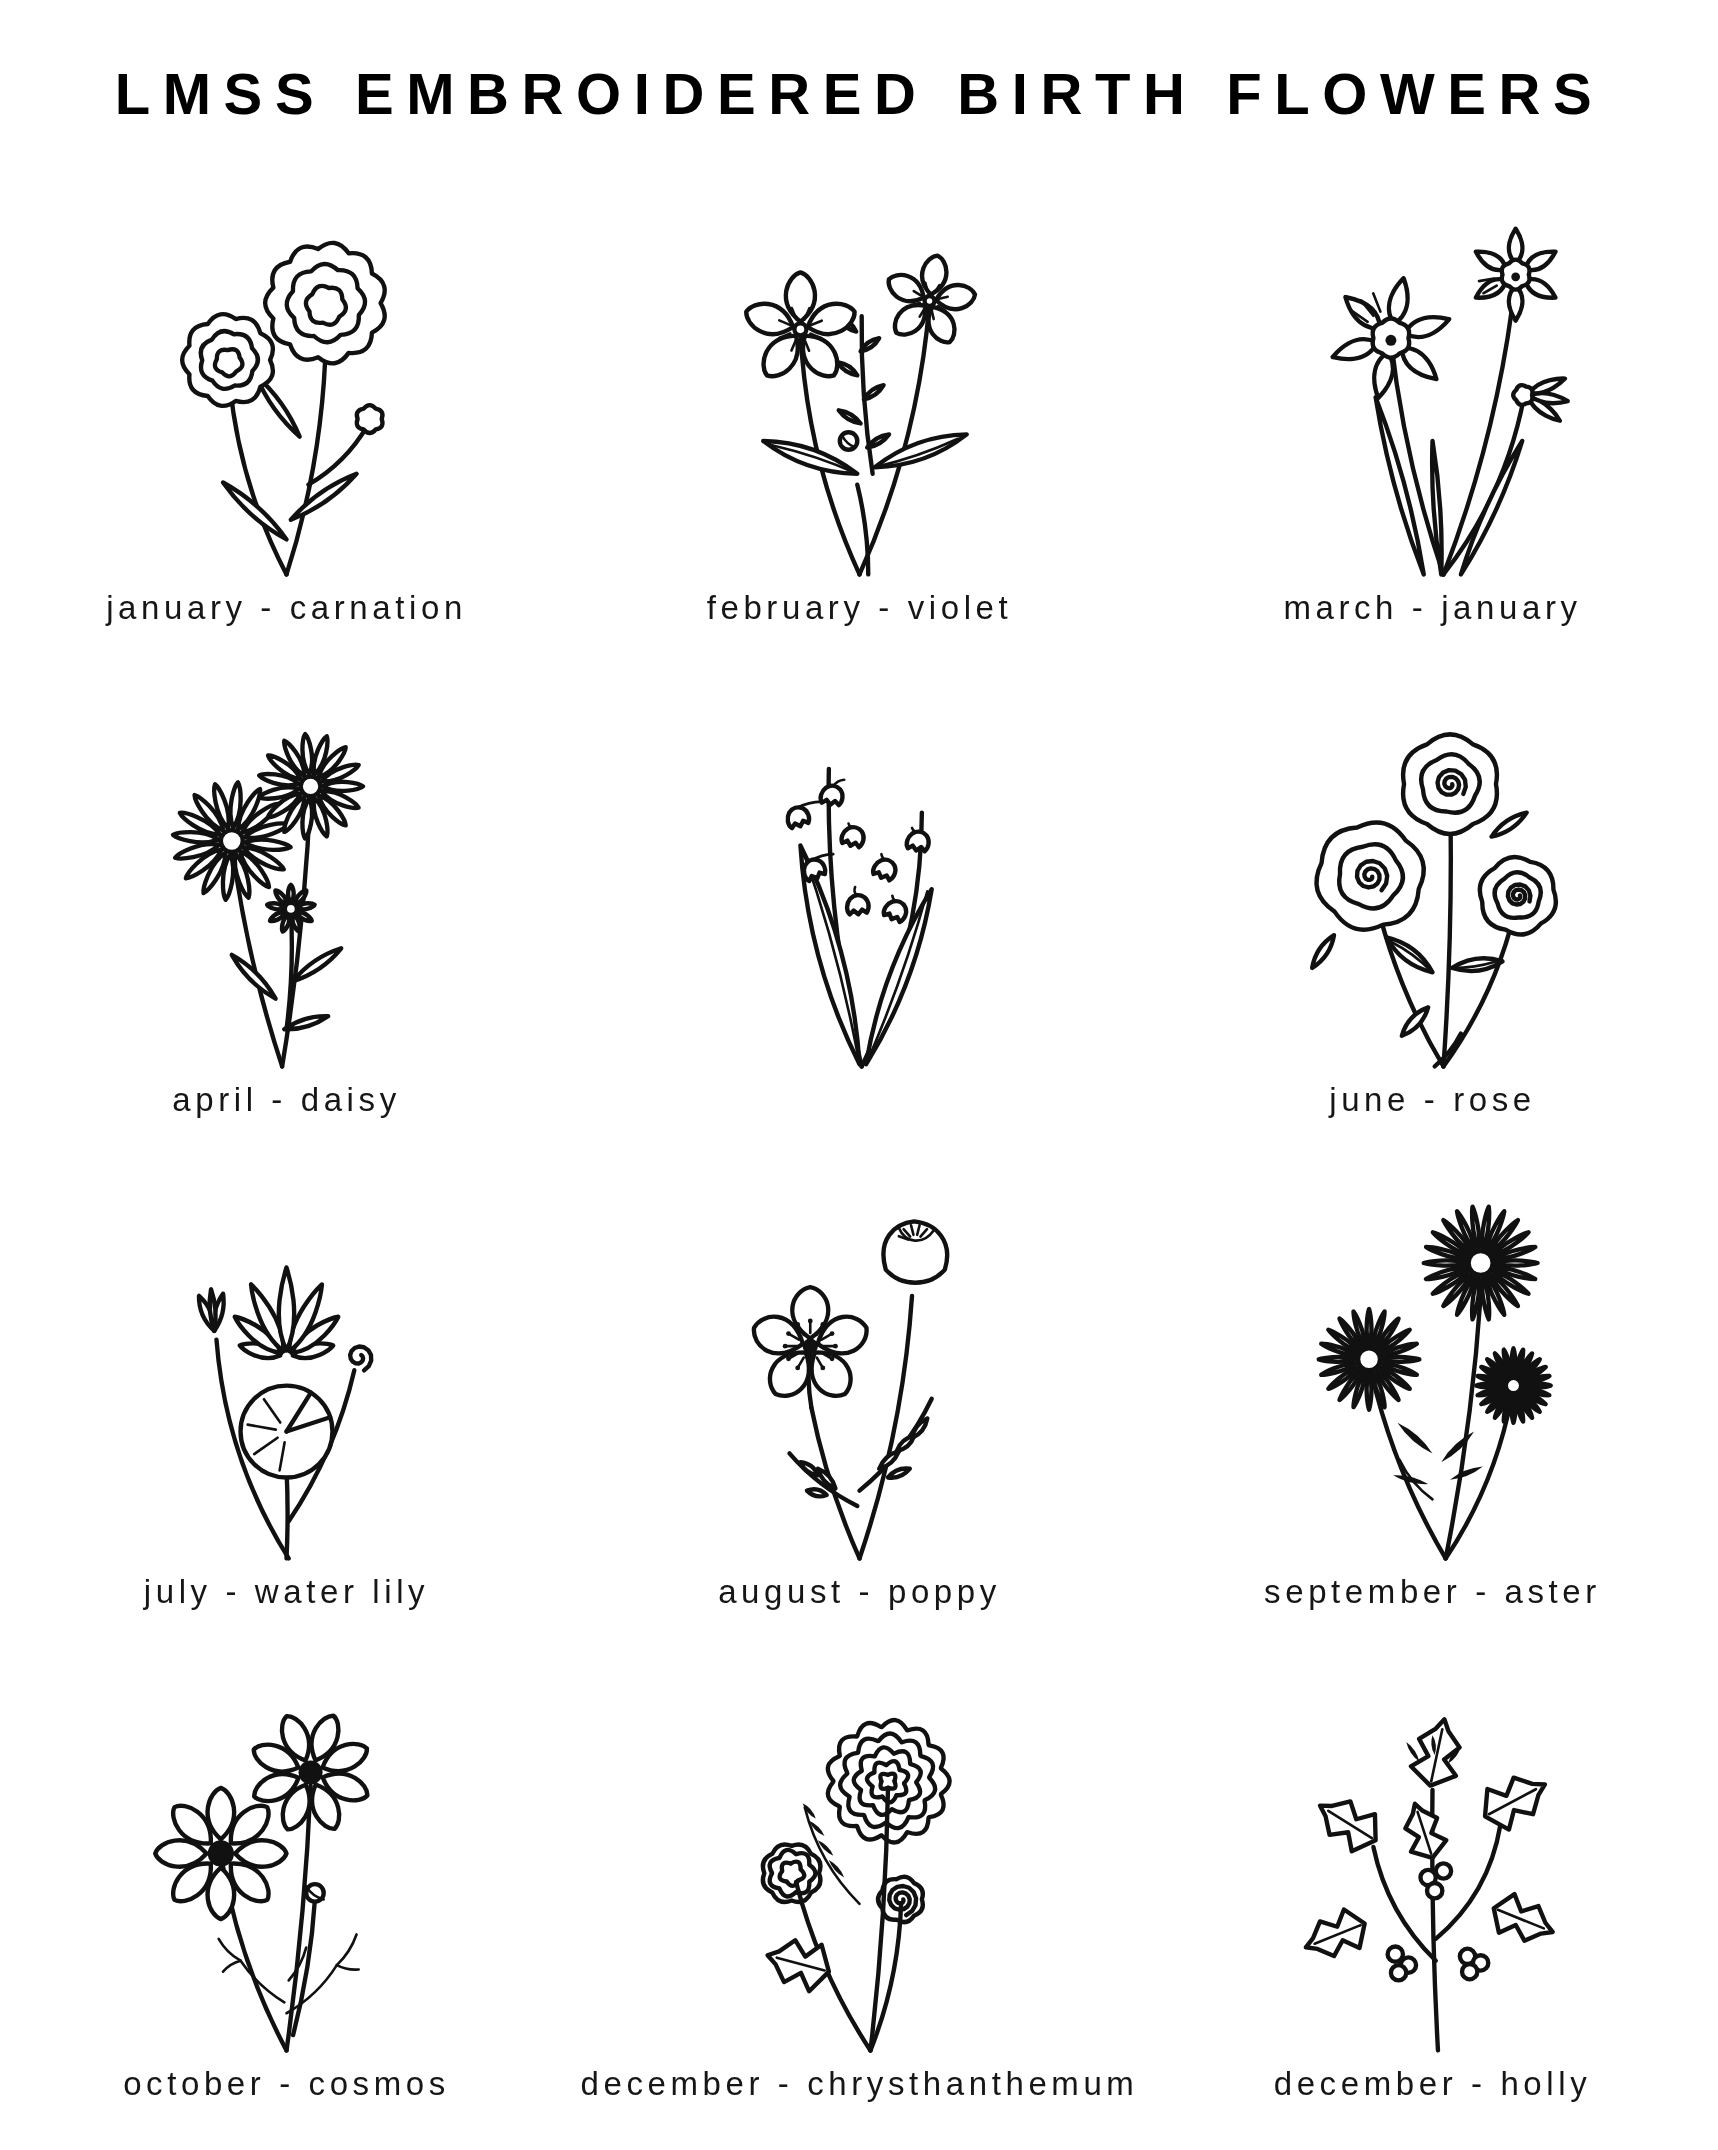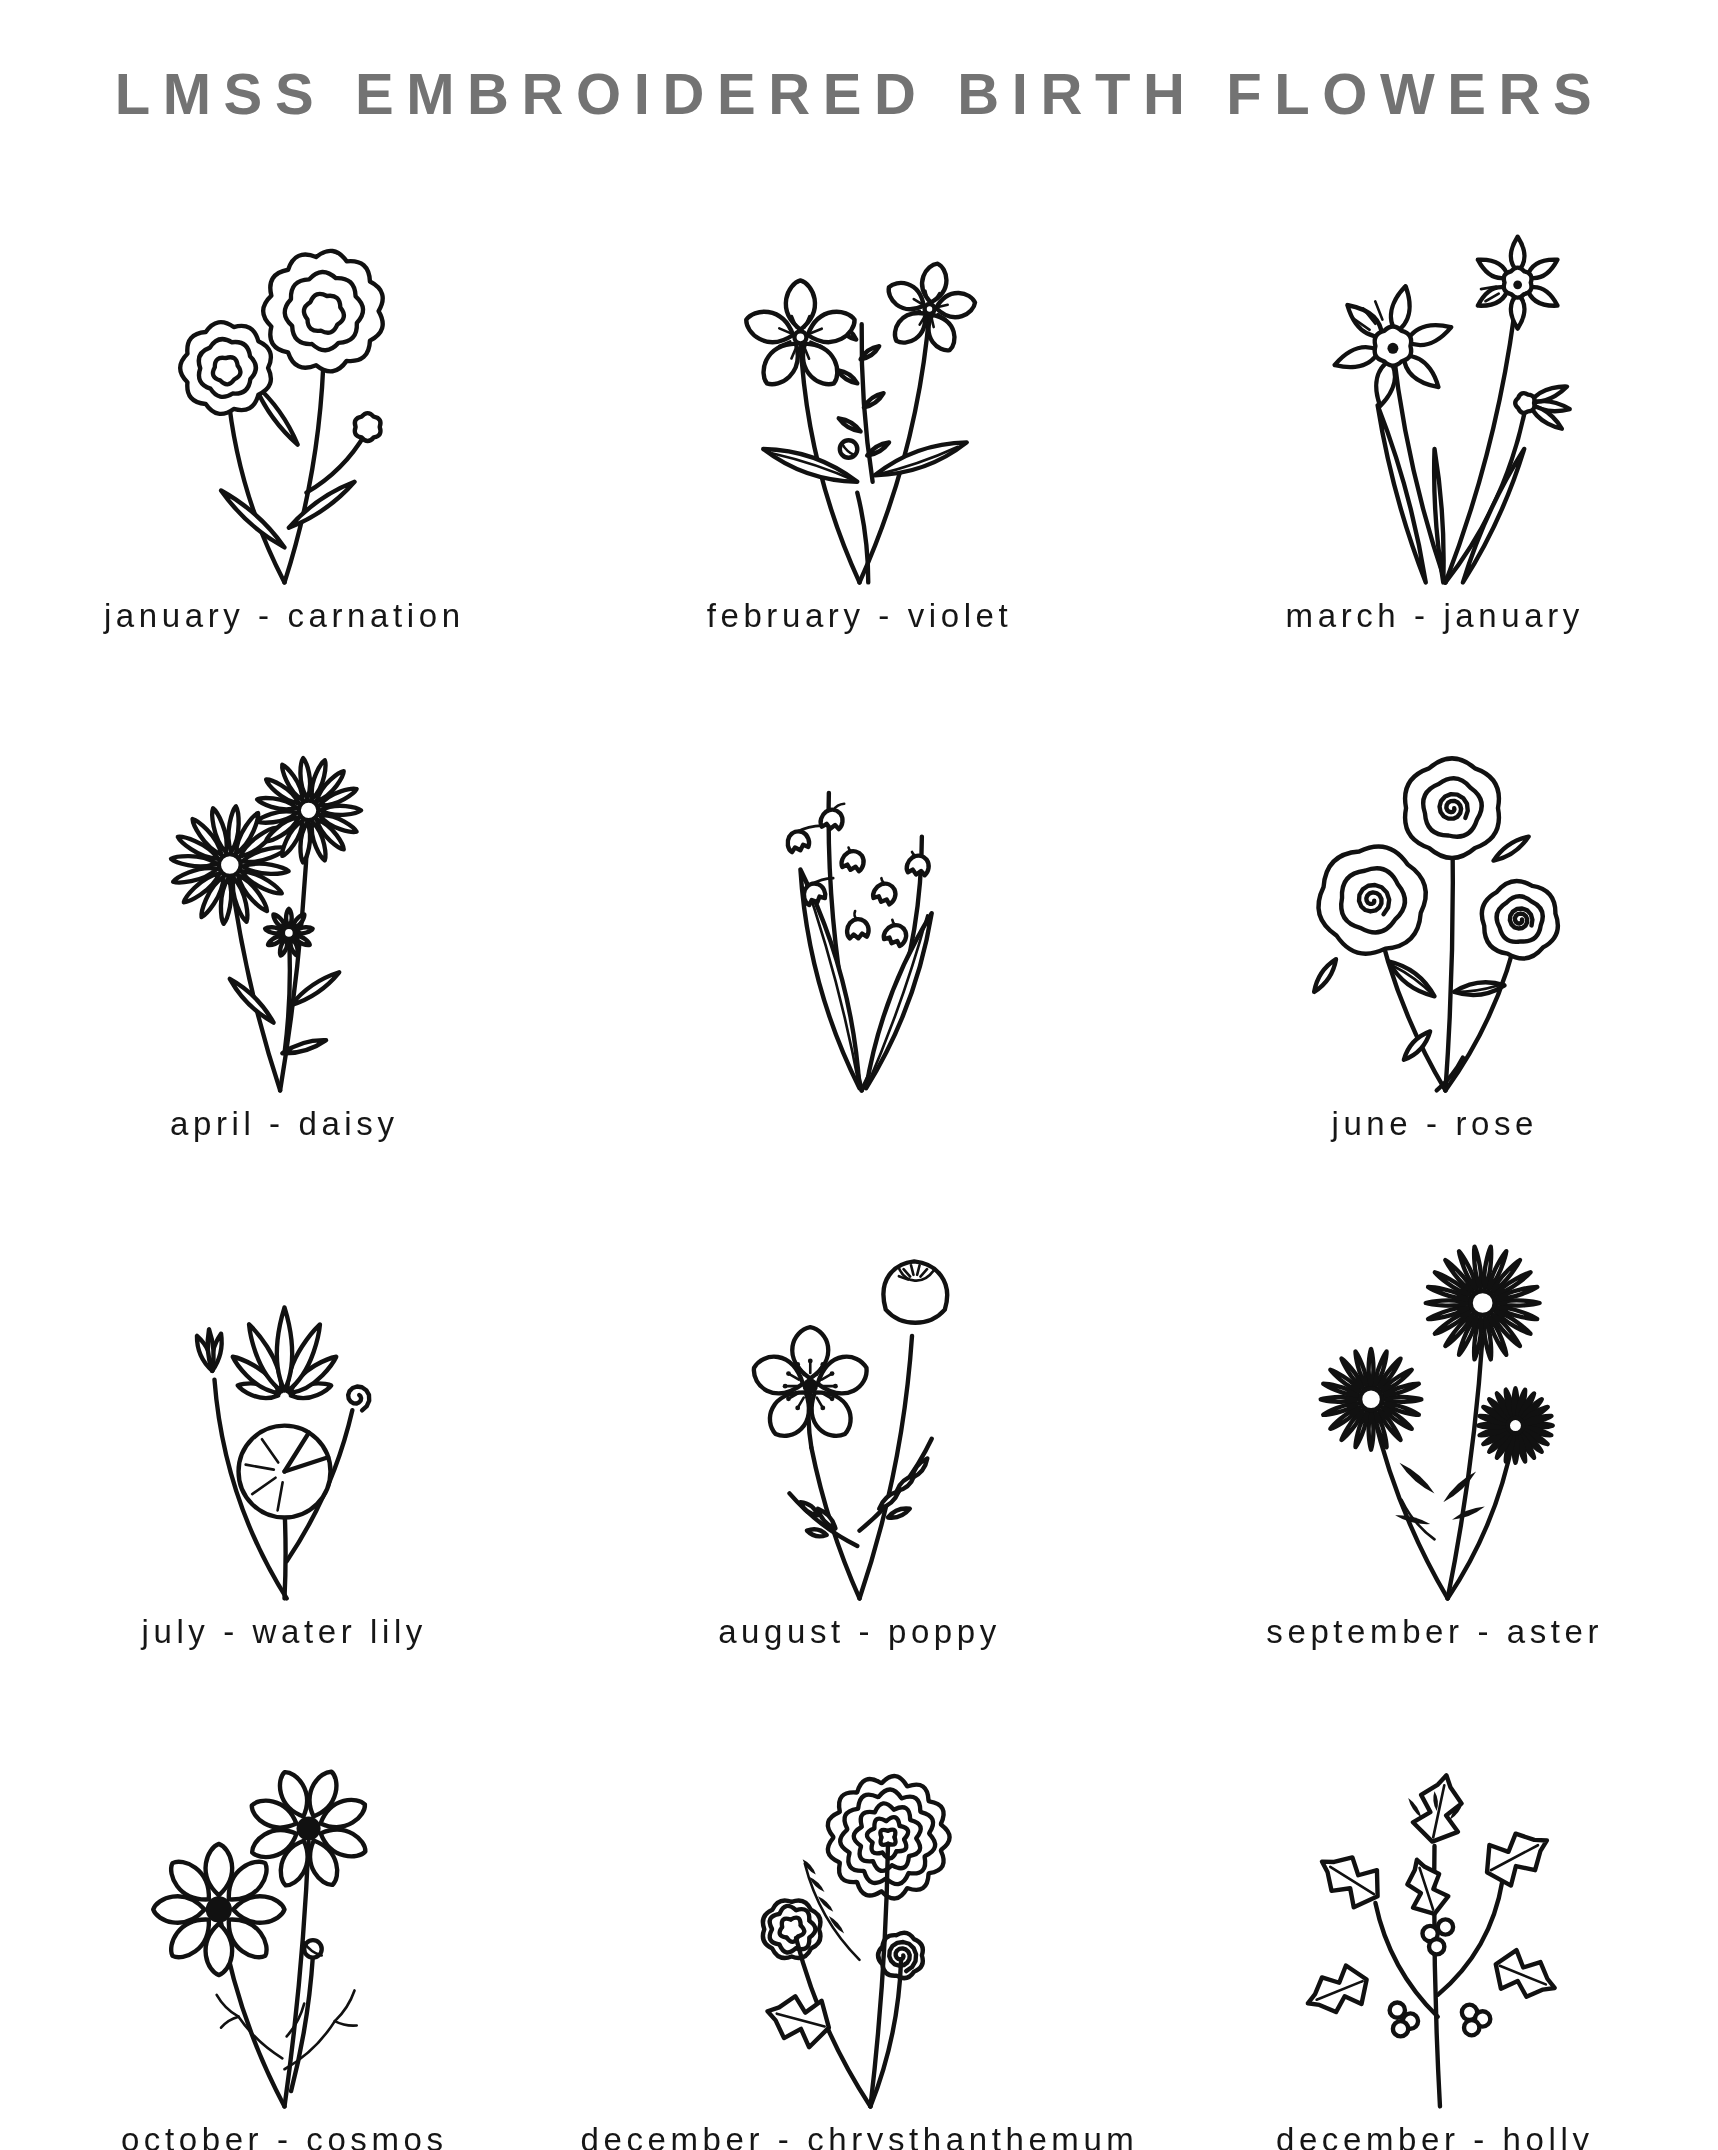--- a/index.html
+++ b/index.html
@@ -1,28 +1,28 @@
 <!DOCTYPE html>
 <html style="font-size:9.2px"><head>
 <meta charset="utf-8">
 <style>
   html,body{margin:0;padding:0;}
   body{width:1719px;height:2151px;background:#ffffff;font-family:"Liberation Sans",sans-serif;overflow:hidden;}
   .sheet{width:1719px;height:2151px;background:#fff;}
-  .title{margin:64px 0 0 0;text-align:center;font-weight:700;font-size:58px;letter-spacing:12.6px;color:#737373;line-height:1.05;}
+  .title{margin:64px 0 0 0;text-align:center;font-weight:700;font-size:58px;letter-spacing:12.6px;color:#000000;line-height:1.05;}
   .grid{display:grid;grid-template-columns:repeat(3,1fr);margin-top:80px;}
   .cell{height:484px;display:flex;flex-direction:column;align-items:center;justify-content:flex-start;}
   .art{width:355px;height:372px;display:block;}
   .art path{fill:none;stroke:#111;stroke-width:4;stroke-linecap:round;stroke-linejoin:round;}
   .art path.w{fill:#ffffff;}
   .art path.f{fill:#111;stroke:none;}
   .art path.thin{stroke-width:2.4;}
   .art circle{fill:#ffffff;stroke:#111;stroke-width:4;}
   .art circle.f{fill:#111;stroke:none;}
-  figure{margin:12px;}
+  figure{margin:4px;}
   figcaption{margin-top:8px;font-size:33px;font-weight:400;letter-spacing:4.6px;color:#161616;text-align:center;white-space:nowrap;}
 </style>
 </head>
 <body>
 
 <div class="sheet">
   <h1 class="title">LMSS EMBROIDERED BIRTH FLOWERS</h1>
   <div class="grid">
 
     <figure class="cell">

